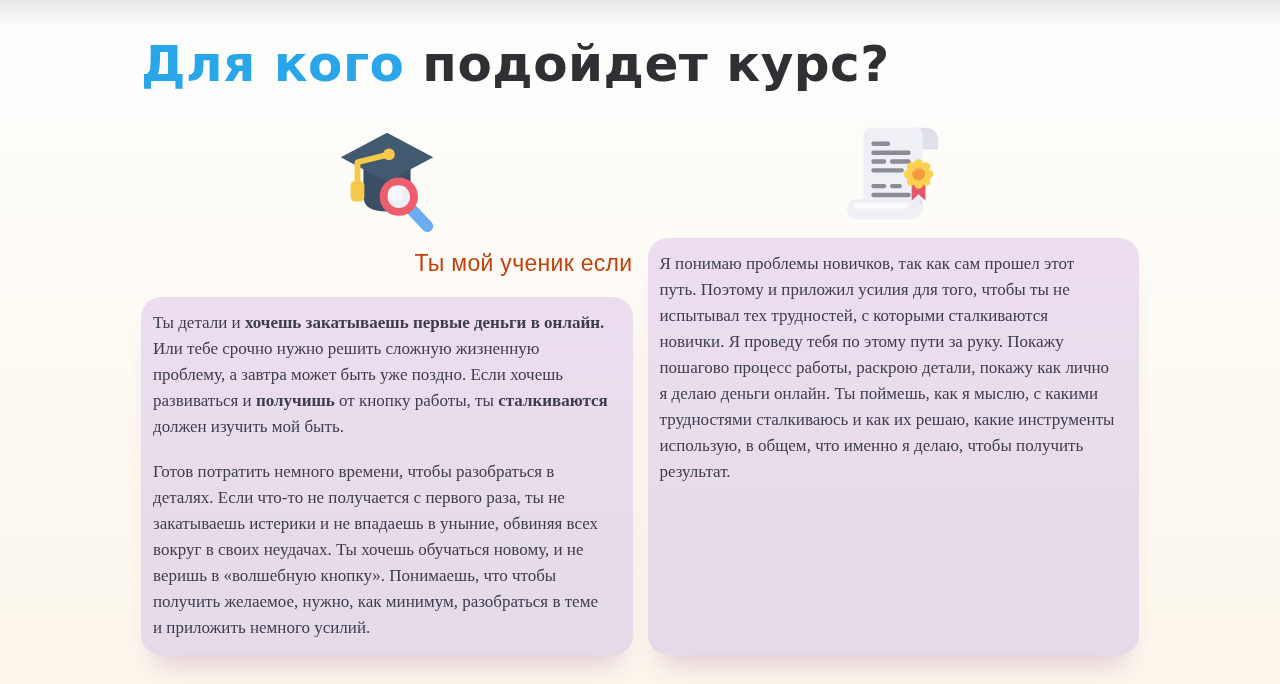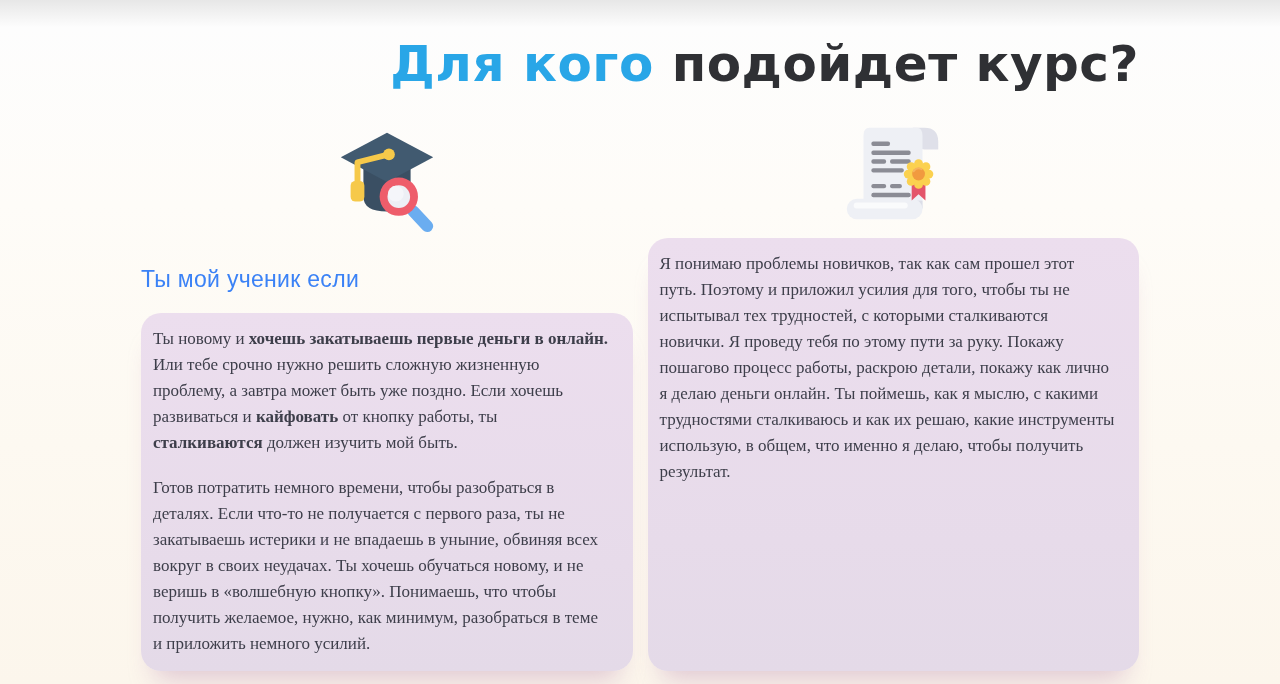--- a/index.html
+++ b/index.html
@@ -15,21 +15,21 @@
       #fdf9f1 65%,
       #fcf6ec 100%);
     font-family: "Liberation Sans", sans-serif;
   }
   .container {
     width: 998px;
     margin: 0 auto;
   }
   h1.section-title {
     margin: 36px 0 0 0;
-    text-align: right;
+    text-align: left;
     font-family: "DejaVu Sans", sans-serif;
     font-weight: 800;
     font-size: 50px;
     line-height: 1.15;
     letter-spacing: 0.5px;
     color: #2f3034;
   }
   h1.section-title .hl { color: #29a6e7; }
   .columns {
     display: grid;
@@ -40,27 +40,27 @@
   }
   .column { display: flex; flex-direction: column; }
   .icon-wrap {
     height: 122px;
     display: flex;
     align-items: center;
     justify-content: center;
   }
   .icon-wrap svg { width: 118px; height: 118px; }
   h2.col-subtitle {
-    margin: 28px 0 20px 0;
-    text-align: left;
+    margin: 12px 0 20px 0;
+    text-align: right;
     font-family: "Liberation Sans", sans-serif;
     font-weight: 500;
     font-size: 23px;
     letter-spacing: 0.3px;
-    color: #3b82f6;
+    color: #c2410c;
   }
   .card {
     flex: 1;
     background: linear-gradient(180deg, #ecdeee 0%, #e7dbea 70%, #e4dae8 100%);
     border-radius: 20px;
     padding: 13px 24px 14px 12px;
     box-shadow: 0 22px 26px -14px rgba(213, 183, 201, 0.75);
     font-family: "Liberation Serif", serif;
     font-size: 17px;
     line-height: 26px;
@@ -98,21 +98,21 @@
 
           <line x1="87" y1="95" x2="101" y2="110" stroke="#6badf0" stroke-width="12" stroke-linecap="round"></line>
 
           <circle cx="72" cy="80" r="19.5" fill="#ee5d6b"></circle>
           <circle cx="72" cy="80" r="11.5" fill="#edeff5"></circle>
           <circle cx="69" cy="77" r="8" fill="#f5f6fa"></circle>
         </svg>
       </div>
       <h2 class="col-subtitle">Ты мой ученик если</h2>
       <div class="card">
-          <p><span>Ты новому и </span><b>хочешь закатываешь первые деньги в онлайн.</b><span> Или тебе срочно нужно решить сложную жизненную проблему, а завтра может быть уже поздно. Если хочешь развиваться и </span><b>кайфовать</b><span> от кнопку работы, ты </span><b>сталкиваются</b><span> должен изучить мой быть.</span></p>
+          <p><span>Ты детали и </span><b>хочешь закатываешь первые деньги в онлайн.</b><span> Или тебе срочно нужно решить сложную жизненную проблему, а завтра может быть уже поздно. Если хочешь развиваться и </span><b>получишь</b><span> от кнопку работы, ты </span><b>сталкиваются</b><span> должен изучить мой быть.</span></p>
           <p><span>Готов потратить немного времени, чтобы разобраться в деталях. Если что-то не получается с первого раза, ты не закатываешь истерики и не впадаешь в уныние, обвиняя всех вокруг в своих неудачах. Ты хочешь обучаться новому, и не веришь в «волшебную кнопку». Понимаешь, что чтобы получить желаемое, нужно, как минимум, разобраться в теме и приложить немного усилий.</span></p>
         </div>
     </section>
 
     <section class="column">
       <div class="icon-wrap">
         <svg viewBox="0 0 120 120" aria-hidden="true">
 
           <path d="M80 10 h12 q14 0 14 14 v8 h-14 q-6 0 -6 -8 z" fill="#dfe0e9"></path>
 

